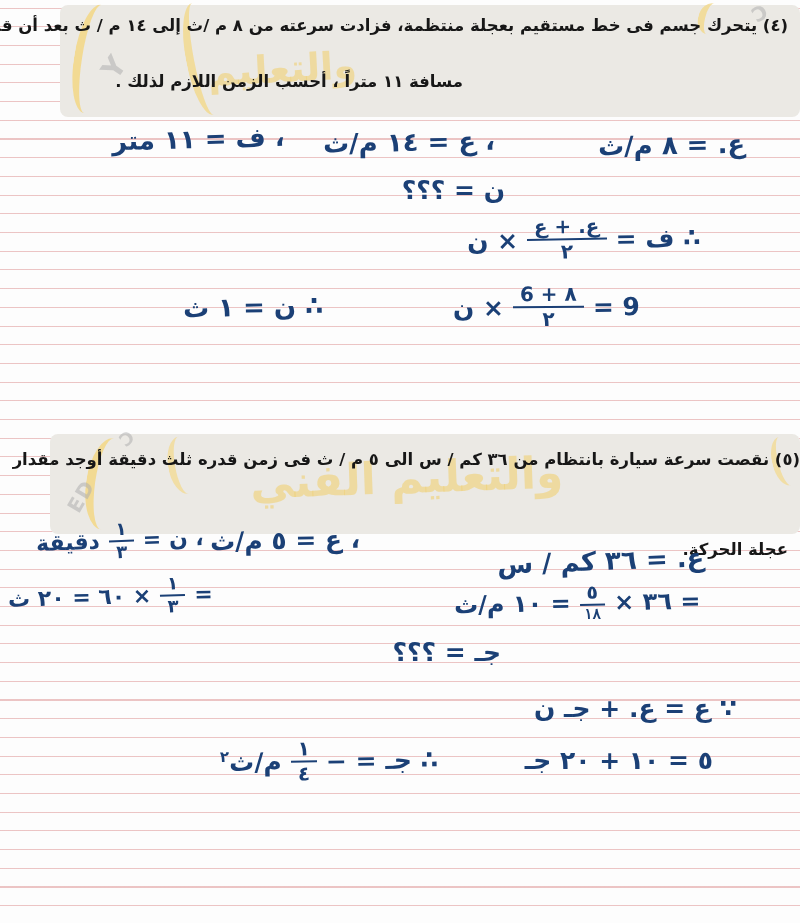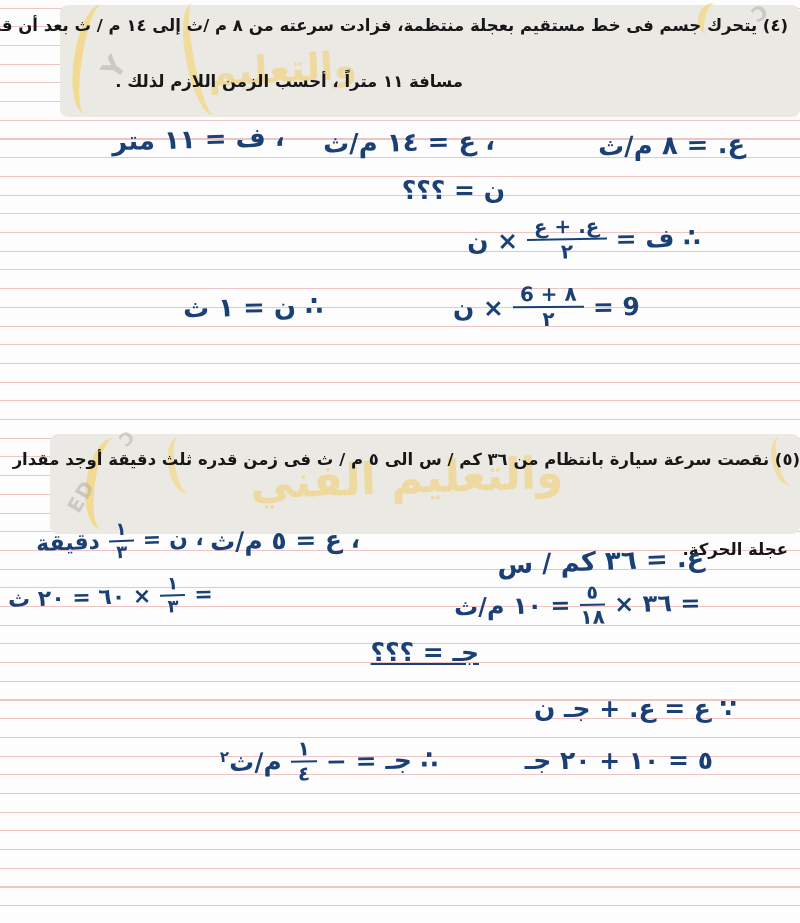--- a/index.html
+++ b/index.html
@@ -112,35 +112,35 @@
     <span class="num" style="font-size:18px;">١</span>
     <span class="den" style="font-size:18px;">٣</span>
   </span>
   <span>دقيقة</span>
 </div>
 
 <div class="hrow" style="right:100px;top:583px;font-size:24px;transform:rotate(-1deg);">
   <span>= ٣٦ ×</span>
   <span class="frac">
     <span class="num" style="font-size:19px;">٥</span>
-    <span class="den" style="font-size:20px;">١٨</span>
+    <span class="den" style="font-size:15px;font-family:Liberation Serif, serif;">١٨</span>
   </span>
   <span>= ١٠ م/ث</span>
 </div>
 
 <div class="hrow" style="left:8px;top:576px;font-size:22px;transform:rotate(-1.5deg);">
   <span>=</span>
   <span class="frac">
     <span class="num" style="font-size:18px;">١</span>
     <span class="den" style="font-size:18px;">٣</span>
   </span>
   <span>× ٦٠ = ٢٠ ث</span>
 </div>
 
-<div class="hw" style="right:321px;top:638px;text-decoration:underline;">جـ = ؟؟؟</div>
+<div class="hw" style="right:299px;top:638px;">جـ = ؟؟؟</div>
 <div class="hw" style="right:63px;top:694px;">∵ ع = ع. + جـ ن</div>
 <div class="hw" style="right:87px;top:746px;">٥ = ١٠ + ٢٠ جـ</div>
 
 <div class="hrow" style="left:220px;top:738px;transform:rotate(-1deg);">
   <span>∴ جـ = −</span>
   <span class="frac">
     <span class="num f20">١</span>
     <span class="den f20">٤</span>
   </span>
   <span><span>م/ث</span><sup>٢</sup></span>

